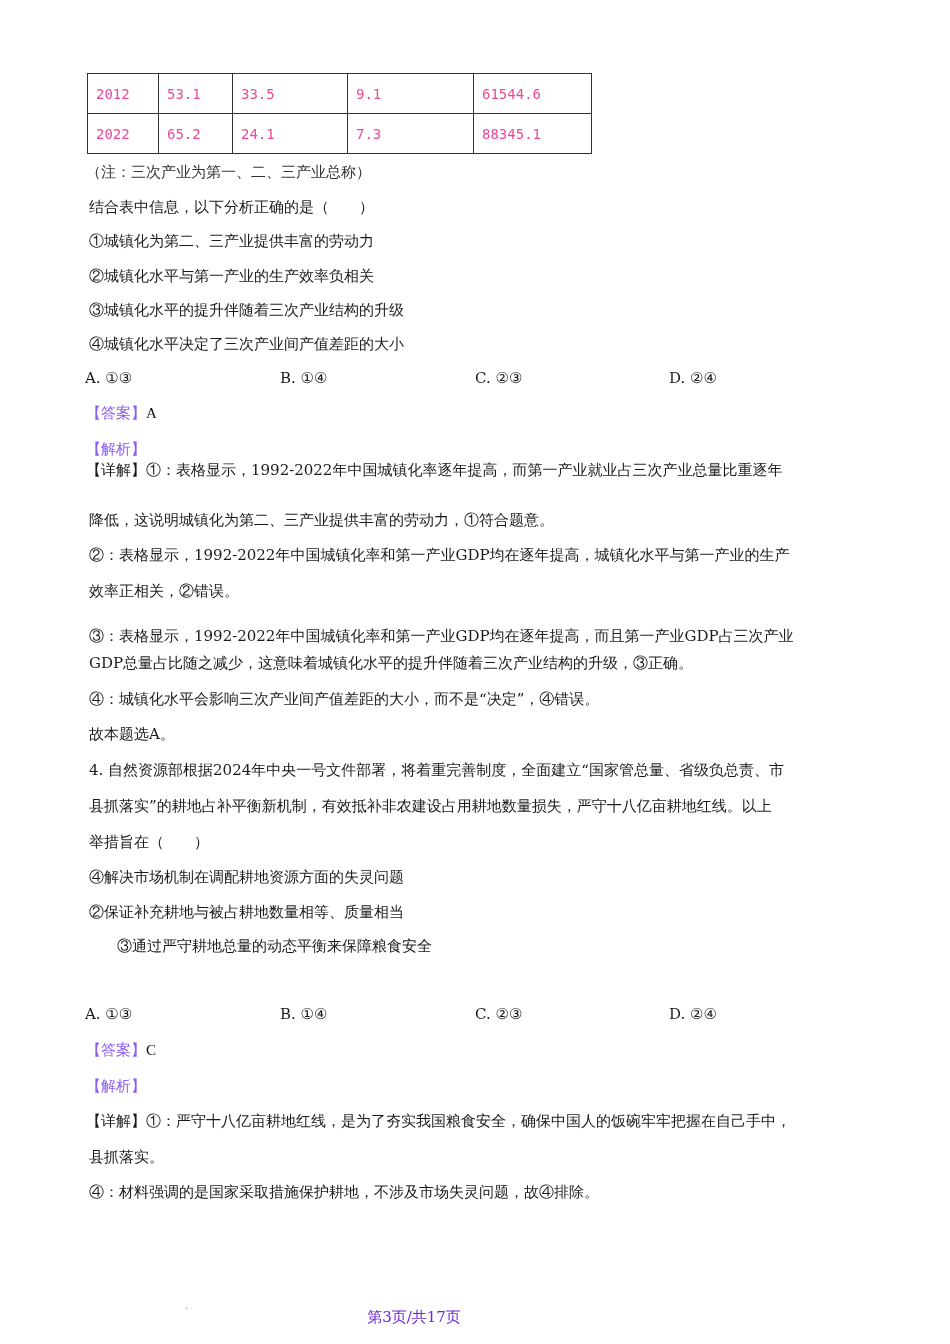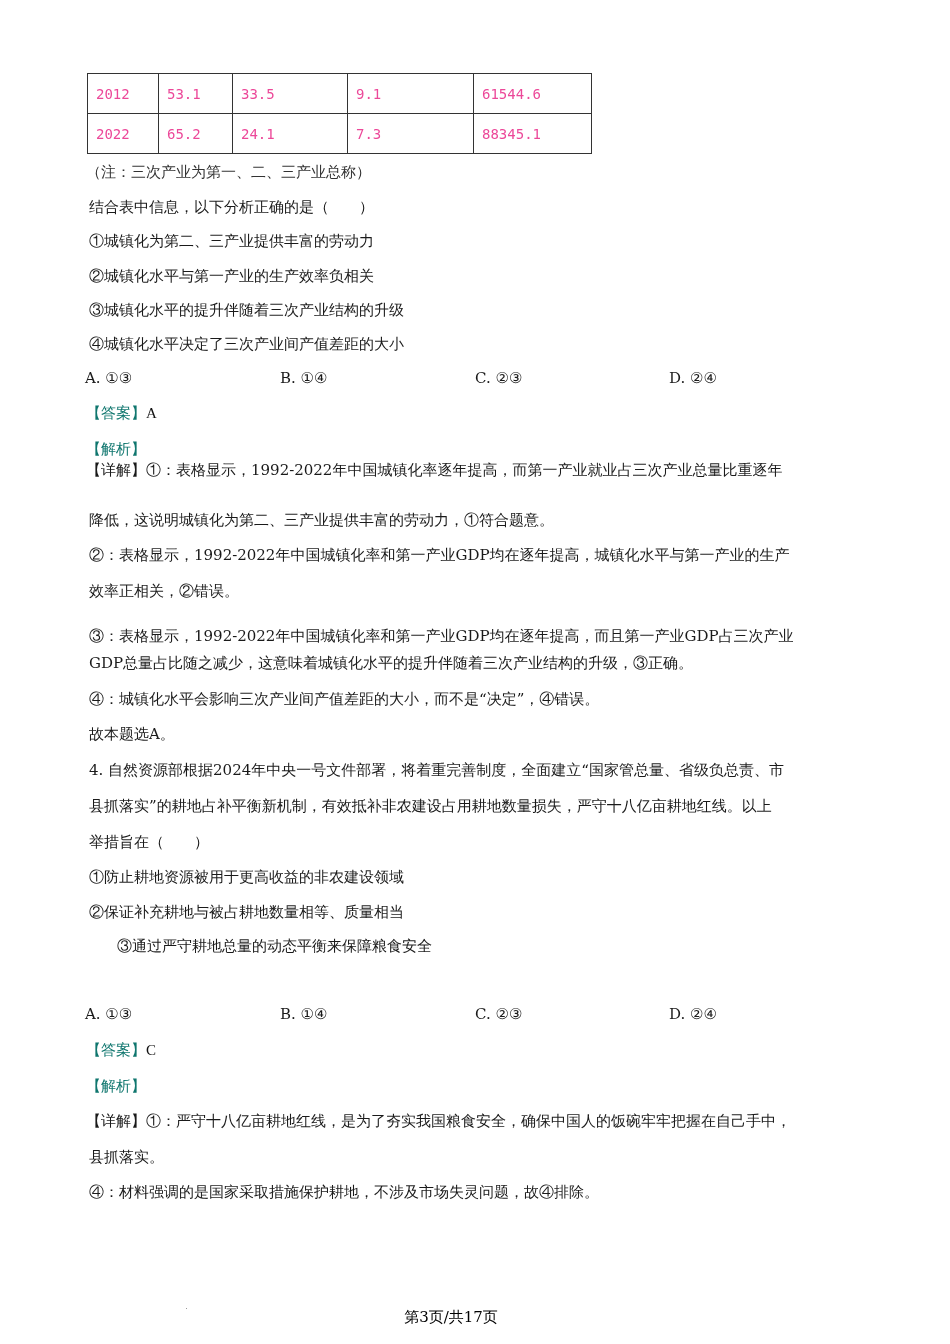--- a/index.html
+++ b/index.html
@@ -46,32 +46,31 @@
       position: absolute;
       left: 89px;
       font-size: 15px;
       line-height: 20px;
       white-space: nowrap;
       color: #1a1a1a;
     }
     .note { color: #333; }
     .opt { position: absolute; font-size: 15px; line-height: 20px; white-space: nowrap; }
     .tag {
-      color: #0f766e;
+      color: #8b5cf6;
     }
     .answer-val { color: #111; font-family: "Liberation Serif", serif; }
     .footer {
       position: absolute;
       top: 1308px;
       left: 0;
       width: 828px;
       text-align: center;
       font-size: 15px;
-      color: #000000;
-      padding-left: 37px;
+      color: #6d28d9;
     }
     .dot {
       position: absolute;
       left: 186px;
       top: 1308px;
       width: 1px; height: 1px;
       background: #999;
     }
   </style>
 </head>
@@ -125,21 +124,21 @@
   <div class="line" style="top:581px;">效率正相关，②错误。</div>
   <div class="line" style="top:617px;margin-top:9px;">③：表格显示，1992-2022年中国城镇化率和第一产业GDP均在逐年提高，而且第一产业GDP占三次产业</div>
   <div class="line" style="top:653px;">GDP总量占比随之减少，这意味着城镇化水平的提升伴随着三次产业结构的升级，③正确。</div>
   <div class="line" style="top:689px;">④：城镇化水平会影响三次产业间产值差距的大小，而不是“决定”，④错误。</div>
   <div class="line" style="top:724px;">故本题选A。</div>
 
   <div class="line" style="top:760px;">4. 自然资源部根据2024年中央一号文件部署，将着重完善制度，全面建立“国家管总量、省级负总责、市</div>
   <div class="line" style="top:796px;">县抓落实”的耕地占补平衡新机制，有效抵补非农建设占用耕地数量损失，严守十八亿亩耕地红线。以上</div>
   <div class="line" style="top:832px;">举措旨在（　　）</div>
 
-  <div class="line" style="top:867px;">①防止耕地资源被用于更高收益的非农建设领域</div>
+  <div class="line" style="top:867px;">④解决市场机制在调配耕地资源方面的失灵问题</div>
   <div class="line" style="top:902px;">②保证补充耕地与被占耕地数量相等、质量相当</div>
   <div class="line" style="top:936px;margin-left:28px;">③通过严守耕地总量的动态平衡来保障粮食安全</div>
 
   <div class="opt" style="top:1004px;left:85px;">A. ①③</div>
   <div class="opt" style="top:1004px;left:280px;">B. ①④</div>
   <div class="opt" style="top:1004px;left:475px;">C. ②③</div>
   <div class="opt" style="top:1004px;left:669px;">D. ②④</div>
 
   <div class="line" style="top:1040px;left:86px;">
     <span class="tag">【答案】</span><span class="answer-val">C</span>

